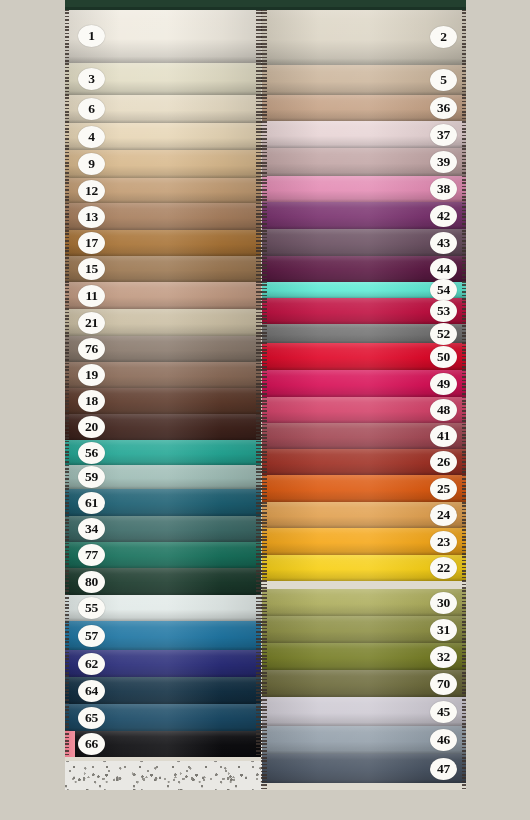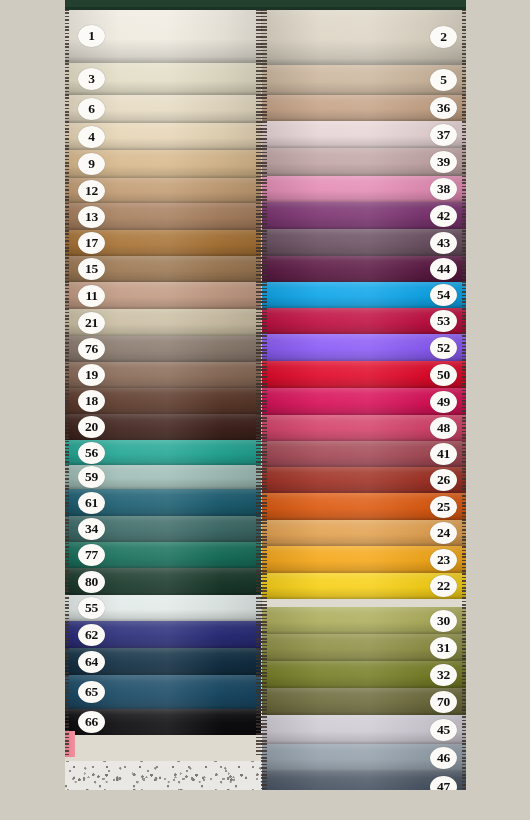--- a/index.html
+++ b/index.html
@@ -215,27 +215,30 @@
       </div>
       <div class="strip" style="height: 26px; background: rgb(24, 113, 92);">
         <div class="badge badge-left">77</div>
       </div>
       <div class="strip" style="height: 27px; background: rgb(27, 58, 44); padding-left: 48px;">
         <div class="badge badge-left">80</div>
       </div>
       <div class="strip" style="height: 26px; background: rgb(226, 234, 232);">
         <div class="badge badge-left">55</div>
       </div>
+      <div class="strip" style="height: 29px; background: rgb(31, 118, 163);">
+        <div class="badge badge-left">57</div>
+      </div>
       <div class="strip" style="height: 27px; background: rgb(42, 45, 122);">
         <div class="badge badge-left">62</div>
       </div>
       <div class="strip" style="height: 27px; background: rgb(18, 48, 68);">
         <div class="badge badge-left">64</div>
       </div>
-      <div class="strip" style="height: 34px; background: rgb(26, 74, 102);">
+      <div class="strip" style="height: 27px; background: rgb(26, 74, 102);">
         <div class="badge badge-left">65</div>
       </div>
       <div class="strip" style="height: 26px; background: rgb(13, 13, 16);">
         <div class="badge badge-left">66</div>
       </div>
     </div>
   <div class="column" id="col-right" style="height: 784px;">
       <div class="strip" style="height: 56px; background: rgb(221, 214, 198);">
         <div class="badge badge-right">2</div>
       </div>
@@ -256,27 +259,27 @@
       </div>
       <div class="strip" style="height: 27px; background: rgb(123, 52, 112);">
         <div class="badge badge-right">42</div>
       </div>
       <div class="strip" style="height: 27px; background: rgb(107, 81, 98);">
         <div class="badge badge-right">43</div>
       </div>
       <div class="strip" style="height: 26px; background: rgb(92, 26, 68);">
         <div class="badge badge-right">44</div>
       </div>
-      <div class="strip" style="height: 26px; background: #0ea5e9;">
+      <div class="strip" style="height: 16px; background: #5eead4;">
         <div class="badge badge-right">54</div>
       </div>
       <div class="strip" style="height: 26px; background: rgb(192, 16, 65);">
         <div class="badge badge-right">53</div>
       </div>
-      <div class="strip" style="height: 27px; background: #8b5cf6;">
+      <div class="strip" style="height: 19px; background: #737373;">
         <div class="badge badge-right">52</div>
       </div>
       <div class="strip" style="height: 27px; background: rgb(224, 10, 42); text-decoration: underline;">
         <div class="badge badge-right">50</div>
       </div>
       <div class="strip" style="height: 27px; background: rgb(216, 18, 88);">
         <div class="badge badge-right">49</div>
       </div>
       <div class="strip" style="height: 26px; background: rgb(212, 68, 107);">
         <div class="badge badge-right">48</div>

